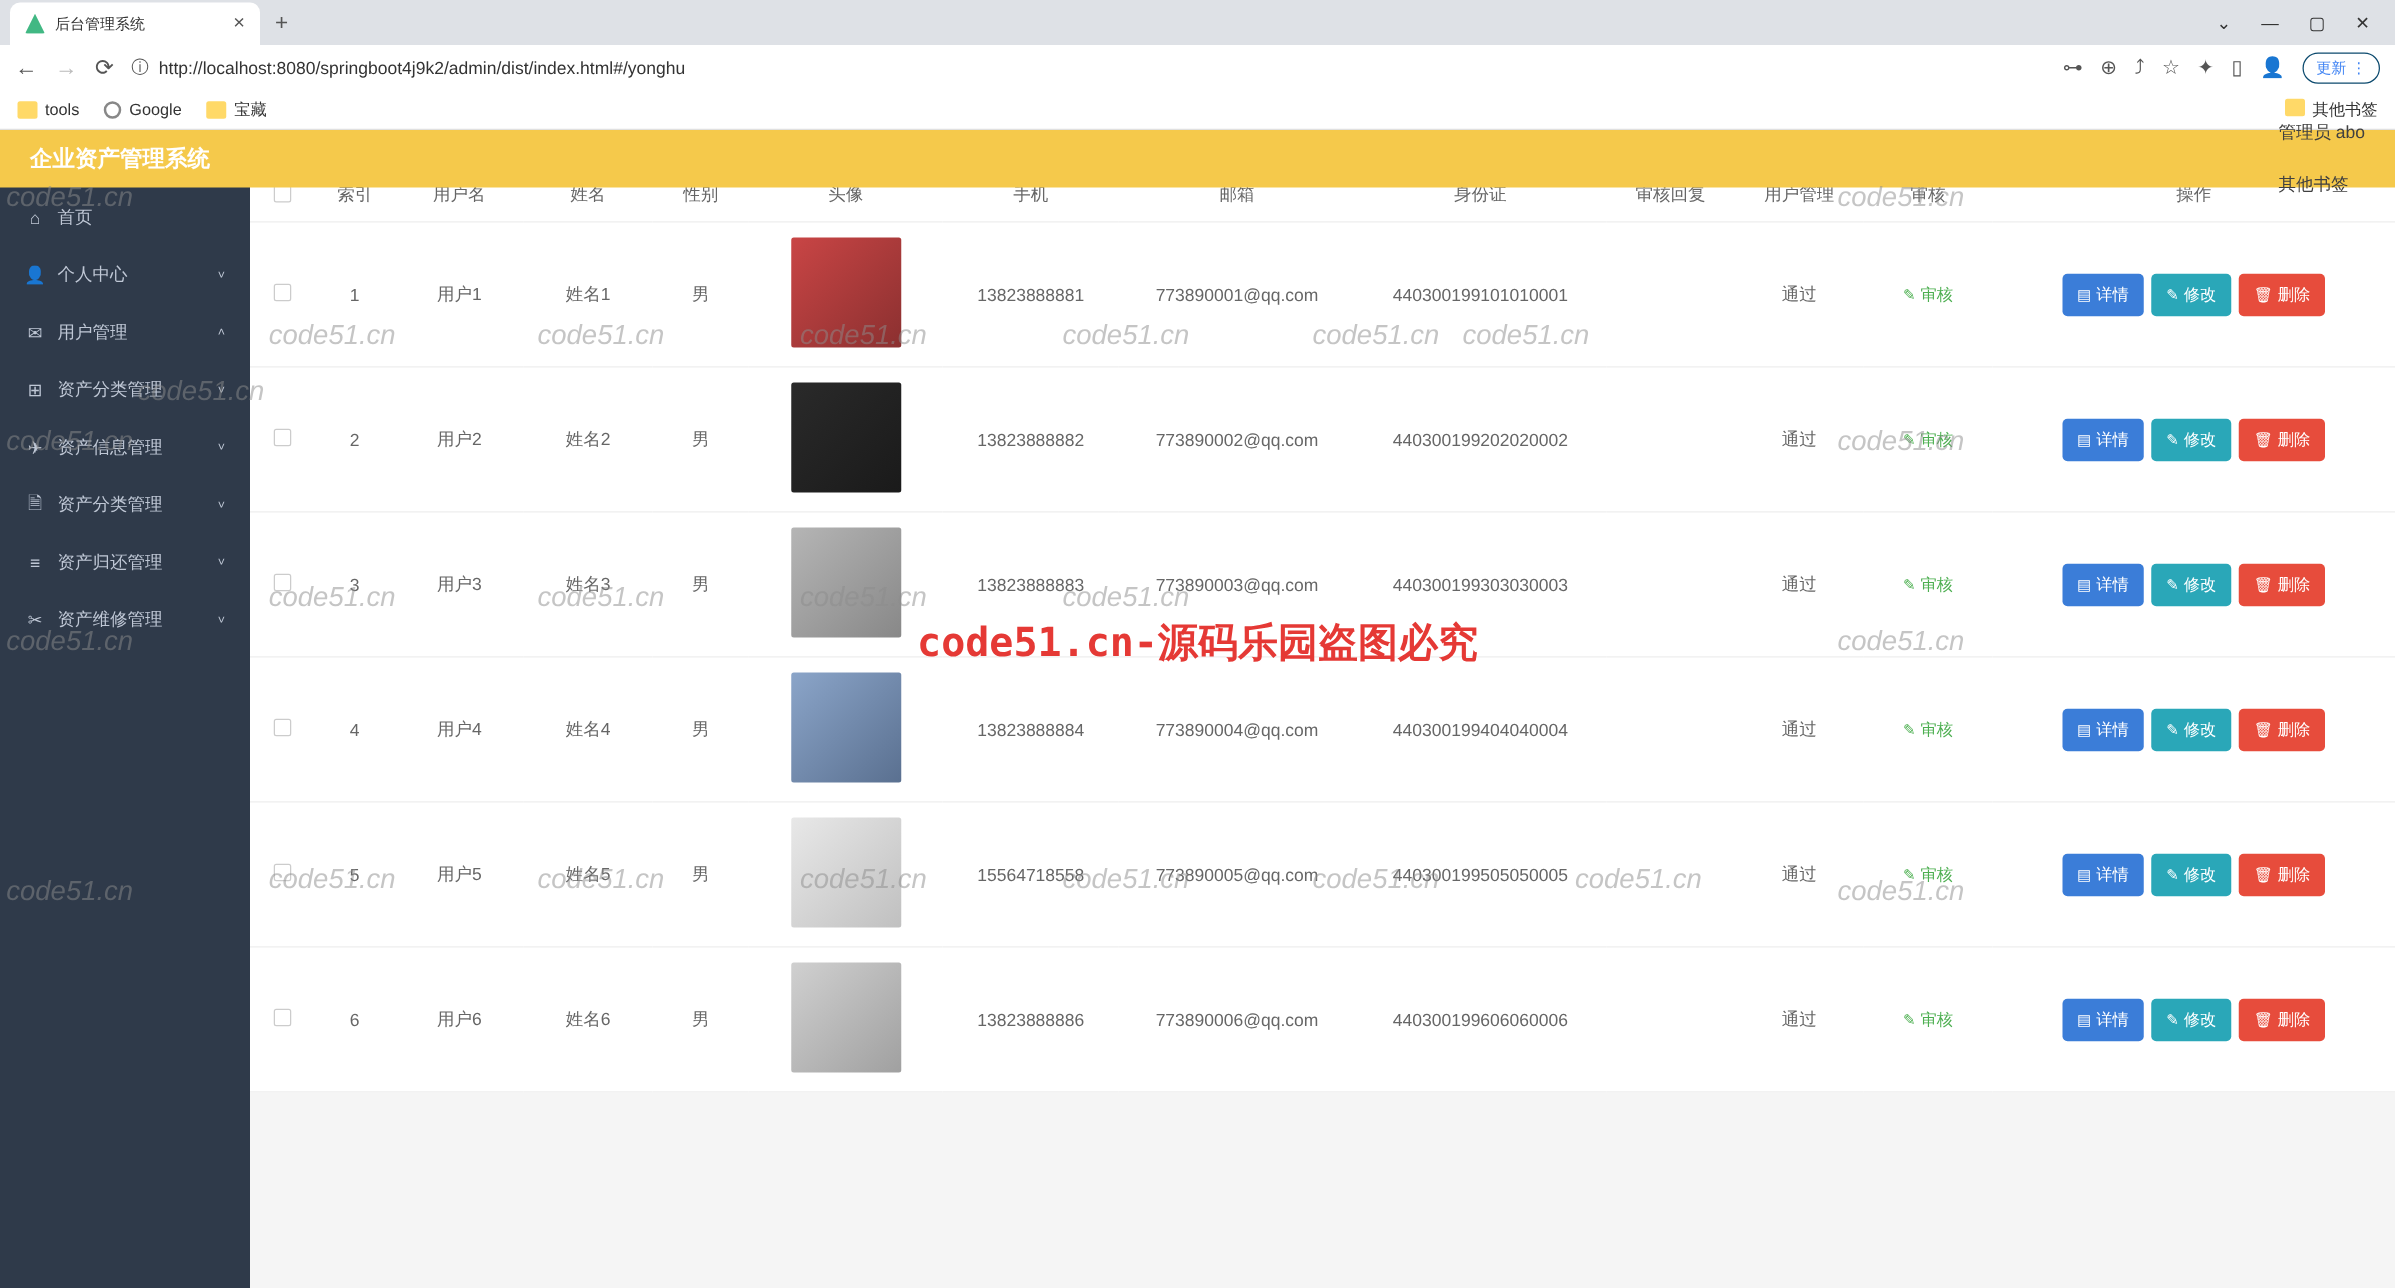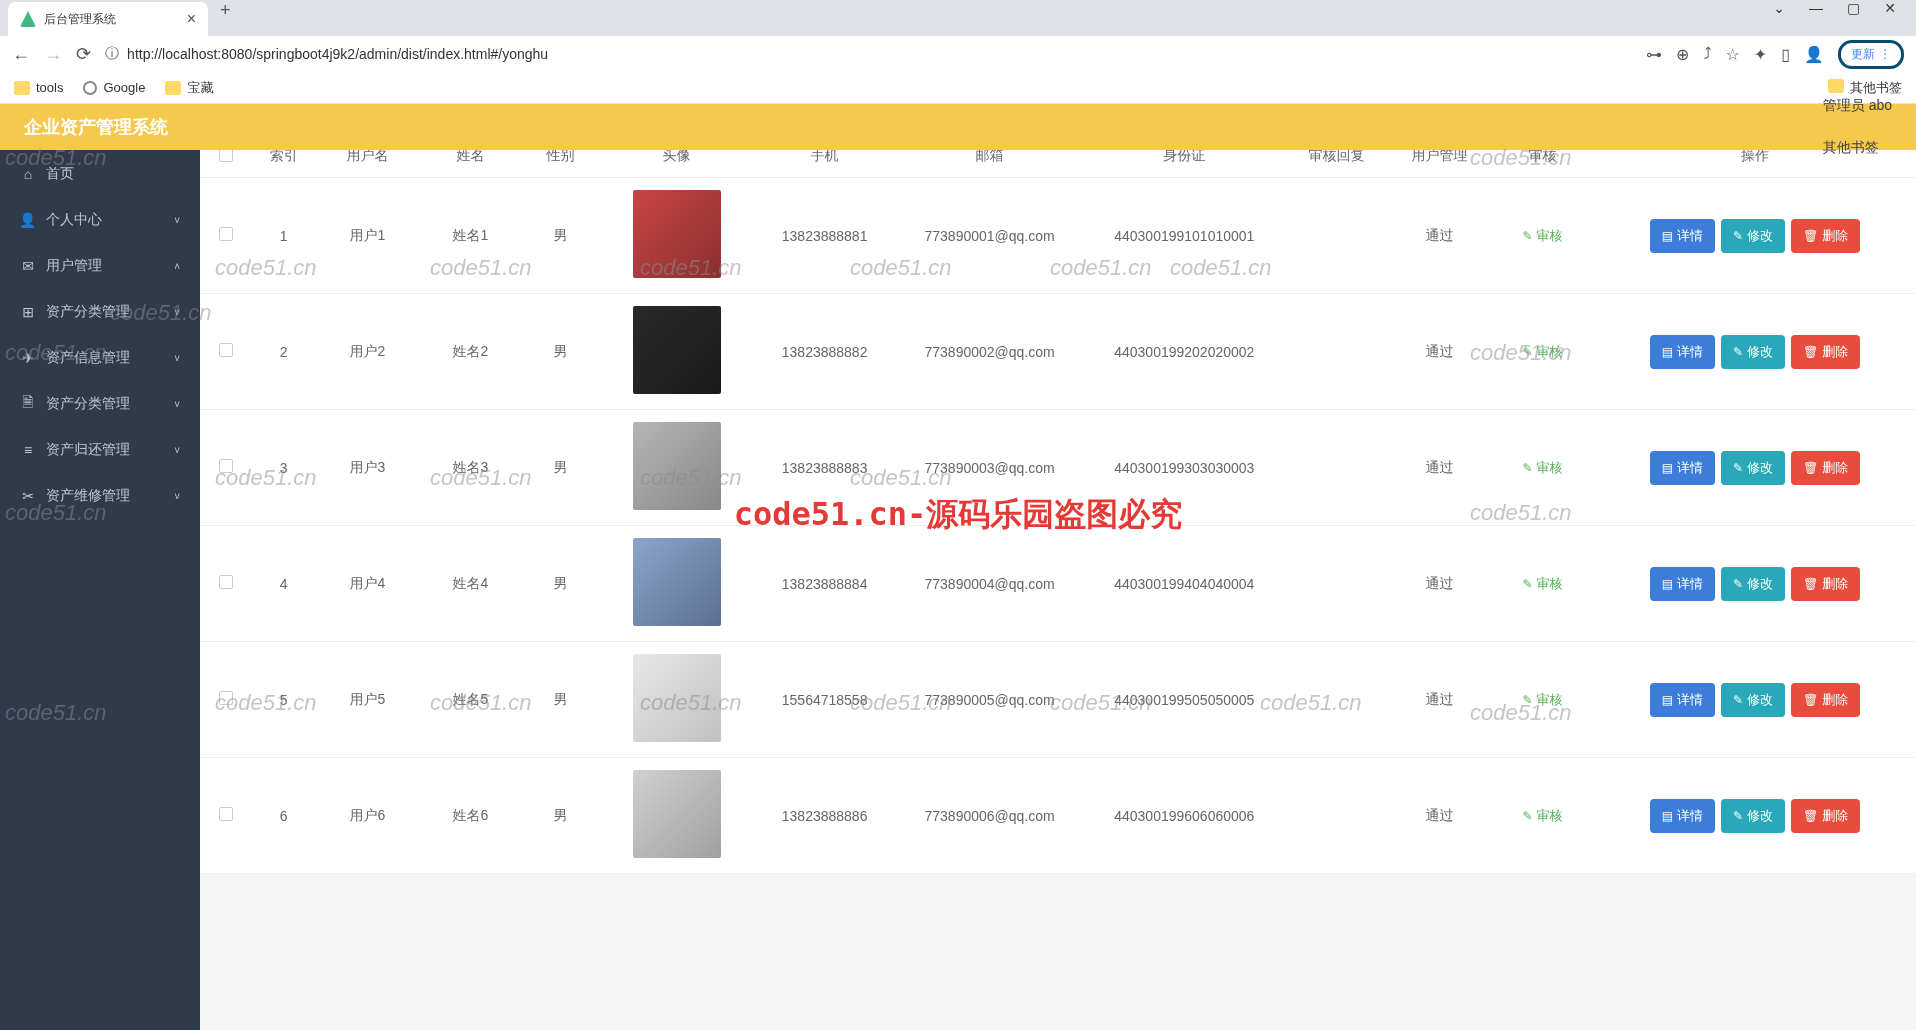--- a/index.html
+++ b/index.html
@@ -1,35 +1,35 @@
 <!DOCTYPE html>
 <html><head>
 <meta charset="utf-8">
 <style>
 * { margin: 0; padding: 0; box-sizing: border-box; font-family: "Microsoft YaHei", Arial, sans-serif; }
 body { background: #fff; overflow: hidden; }
 
 
 .browser-chrome { background: #fff; border-bottom: 1px solid #ddd; }
-.tab-bar { display: flex; height: 36px; background: #dee1e6; padding: 0 8px; }
+.tab-bar { display: flex; align-items: center; height: 36px; background: #dee1e6; padding: 0 8px; }
 .tab { display: flex; align-items: center; background: #fff; border-radius: 8px 8px 0 0; padding: 6px 12px; font-size: 12px; color: #333; height: 34px; margin-top: 2px; min-width: 200px; }
 .tab-icon { width: 16px; height: 16px; background: #41b883; margin-right: 8px; border-radius: 2px; clip-path: polygon(50% 0%, 100% 100%, 0% 100%); }
 .tab-close { margin-left: auto; font-size: 16px; color: #555; cursor: pointer; }
 .new-tab { margin-left: 12px; font-size: 18px; color: #555; cursor: pointer; }
 .window-controls { margin-left: auto; display: flex; gap: 24px; padding-right: 12px; }
 .window-controls span { font-size: 14px; color: #333; cursor: pointer; }
 
 .addr-bar { display: flex; align-items: center; height: 36px; padding: 0 12px; gap: 14px; }
 .nav-btn { font-size: 18px; color: #555; cursor: pointer; }
 .nav-btn.disabled { color: #bbb; }
 .url-input { flex: 1; display: flex; align-items: center; gap: 8px; font-size: 14px; color: #333; }
 .url-globe { font-size: 14px; color: #555; }
 .addr-right { display: flex; align-items: center; gap: 14px; }
 .addr-icon { font-size: 16px; color: #555; cursor: pointer; }
-.update-btn { border: 3px solid #0c4a6e; color: #4285f4; border-radius: 14px; padding: 3px 10px; font-size: 12px; cursor: pointer; display: flex; align-items: center; gap: 4px; }
+.update-btn { border: 1px solid #0c4a6e; color: #4285f4; border-radius: 14px; padding: 3px 10px; font-size: 12px; cursor: pointer; display: flex; align-items: center; gap: 4px; }
 
 .bookmark-bar { display: flex; align-items: center; height: 32px; padding: 0 14px; gap: 20px; font-size: 13px; color: #333; border-bottom: 1px solid #e0e0e0; }
 .bookmark { display: flex; align-items: center; gap: 6px; cursor: pointer; }
 .bk-folder { width: 16px; height: 14px; background: #ffd968; border-radius: 2px; }
 .bk-google { width: 14px; height: 14px; border: 2px solid #888; border-radius: 50%; }
 .bookmark-right { margin-left: auto; display: flex; align-items: flex-start; gap: 6px; }
 
 
 .page { display: flex; height: calc(100vh - 104px); }
 .header-top { position: absolute; top: 104px; left: 0; right: 0; height: 46px; background: #f5c94b; display: flex; align-items: center; padding: 0 24px; z-index: 10; }

